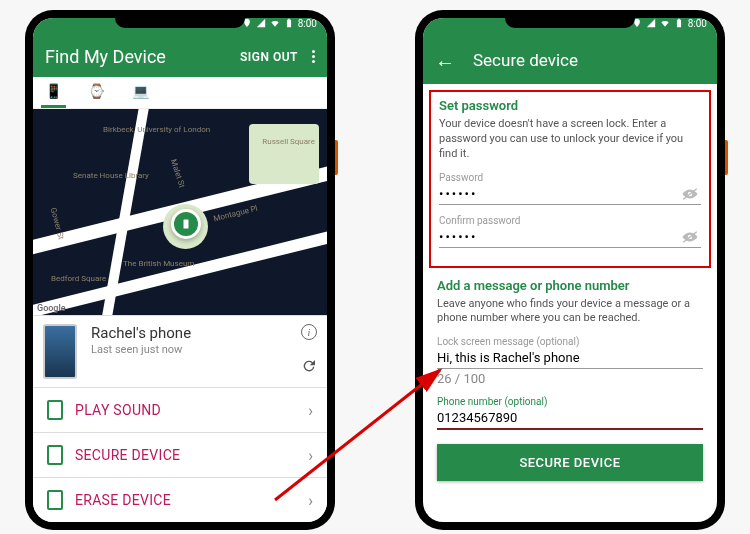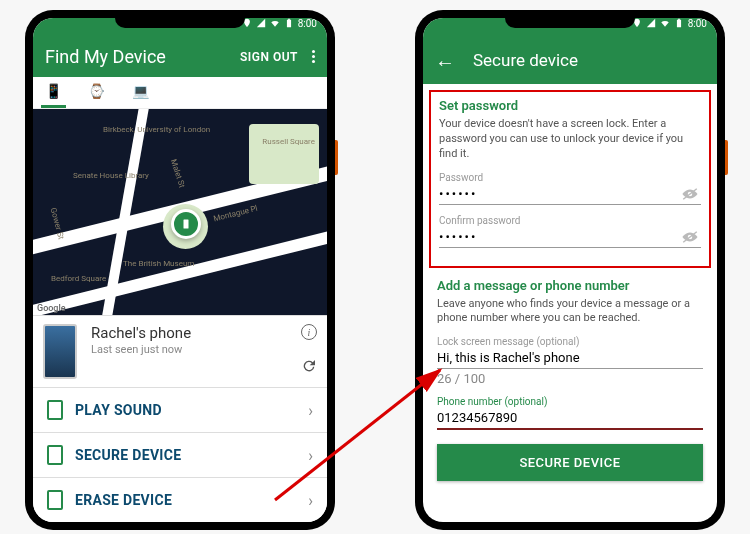--- a/index.html
+++ b/index.html
@@ -36,21 +36,21 @@
   .info-text { flex: 1; }
   .device-name { font-size: 15px; color: #333; }
   .last-seen { font-size: 11px; color: #888; margin-top: 1px; }
   .status-line { display: flex; align-items: center; gap: 6px; margin-top: 5px; font-size: 11px; color: #333; }
   .info-icons { display: flex; flex-direction: column; gap: 18px; align-items: center; }
   .icon-circle { width:16px; height:16px; border:1.5px solid #666; border-radius:50%; display:flex; align-items:center; justify-content:center; font-size:10px; color:#666; font-family: serif; font-style: italic;}
   .refresh { width:16px; height:16px; }
   .action-row { background: #fff; border-top: 1px solid #ddd; padding: 12px 14px; display: flex; align-items: center; gap: 12px; justify-content: space-between; }
   .action-left { display: flex; align-items: center; gap: 12px; }
   .action-icon { width: 16px; height: 20px; border: 2px solid #258a4a; border-radius: 2px; position: relative; }
-  .action-label { font-size: 14px; font-weight: 700; color: #0c4a6e; letter-spacing: .3px; }
+  .action-label { font-size: 14px; font-weight: 400; color: #be185d; letter-spacing: .3px; }
   .chevron { font-size: 16px; color: #888; }
 
   
   .appbar2 { background: #258a4a; color: #fff; padding: 12px; display: flex; align-items: center; gap: 18px; }
   .back-arrow { font-size: 20px; }
   .scroll2 { flex:1; overflow-y:auto; }
   .redbox { border: 2px solid #d90000; margin: 6px 6px 10px; padding: 6px 8px 8px; }
   .section-title { color: #258a4a; font-size: 13px; font-weight: 600; margin-bottom: 4px; }
   .section-desc { font-size: 11px; color: #555; line-height: 1.35; margin-bottom: 10px; }
   .field { margin-bottom: 10px; position: relative; }

